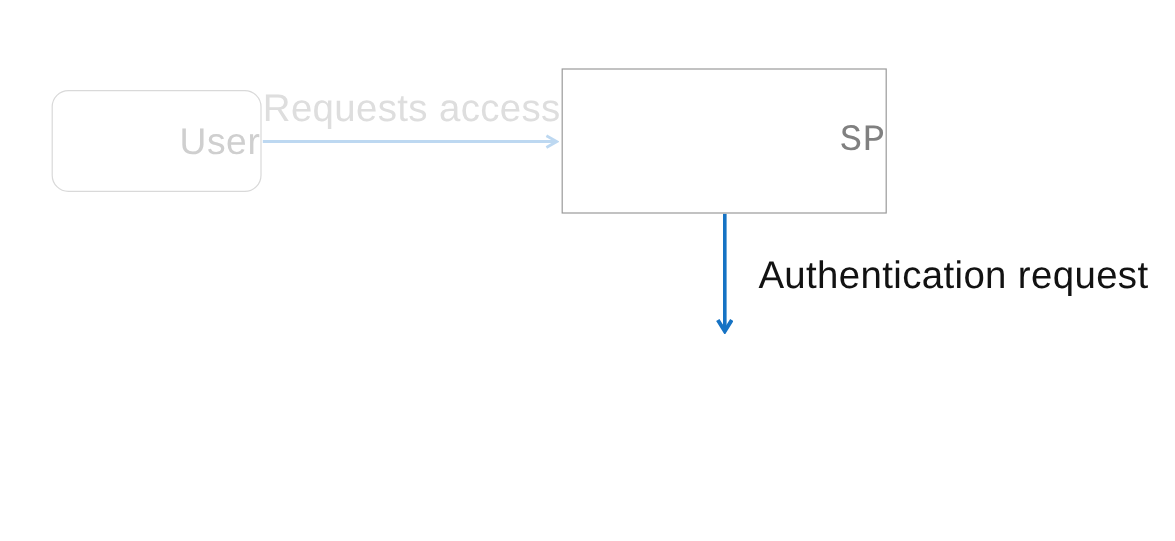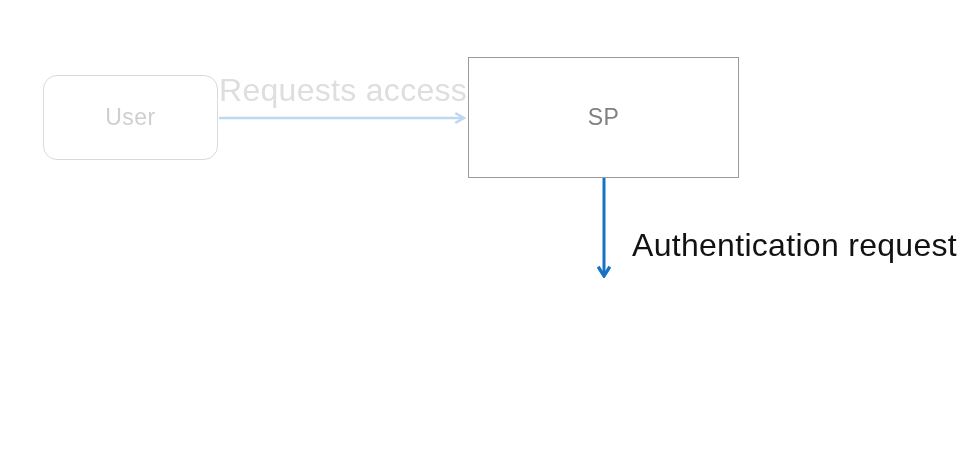--- a/index.html
+++ b/index.html
@@ -19,38 +19,39 @@
     position: absolute;
     left: 0; top: 0;
     width: 979px;
     height: 451px;
     pointer-events: none;
   }
   .node {
     position: absolute;
     display: flex;
     align-items: center;
-    justify-content: center;
+    justify-content: flex-end;
     background: #ffffff;
     box-sizing: border-box;
-    font-size: 23px;
+    font-size: 31px;
     letter-spacing: 0.5px;
   }
   .node-user {
     left: 43px; top: 75px;
     width: 175px; height: 85px;
     border: 1.5px solid #d9d9d9;
     border-radius: 14px;
     color: #cfcfcf;
   }
   .node-sp {
     left: 468px; top: 57px;
     width: 271px; height: 121px;
     border: 1.5px solid #9a9a9a;
     color: #808080;
+    font-family: Liberation Mono, monospace;
   }
   .node-idp {
     left: 468px; top: 281px;
     width: 271px; height: 121px;
     border: 1.5px solid #9a9a9a;
     color: #808080;
   }
   .edge-label {
     position: absolute;
     font-size: 32px;
@@ -60,21 +61,20 @@
   }
   .edge-label-requests {
     left: 219px; top: 76px;
     width: 248px;
     text-align: center;
     color: #dedede;
   }
   .edge-label-auth {
     left: 632px; top: 215px;
     color: #121212;
-    margin-top: 16px;
   }
 </style>
 </head>
 <body>
 
 <div class="canvas">
 
   <svg class="edges-layer" width="979" height="451" viewBox="0 0 979 451" xmlns="http://www.w3.org/2000/svg">
     <defs>
       <marker id="arrow-light" viewBox="0 0 12 12" refX="10" refY="6" markerWidth="13" markerHeight="13" markerUnits="userSpaceOnUse" orient="auto">

